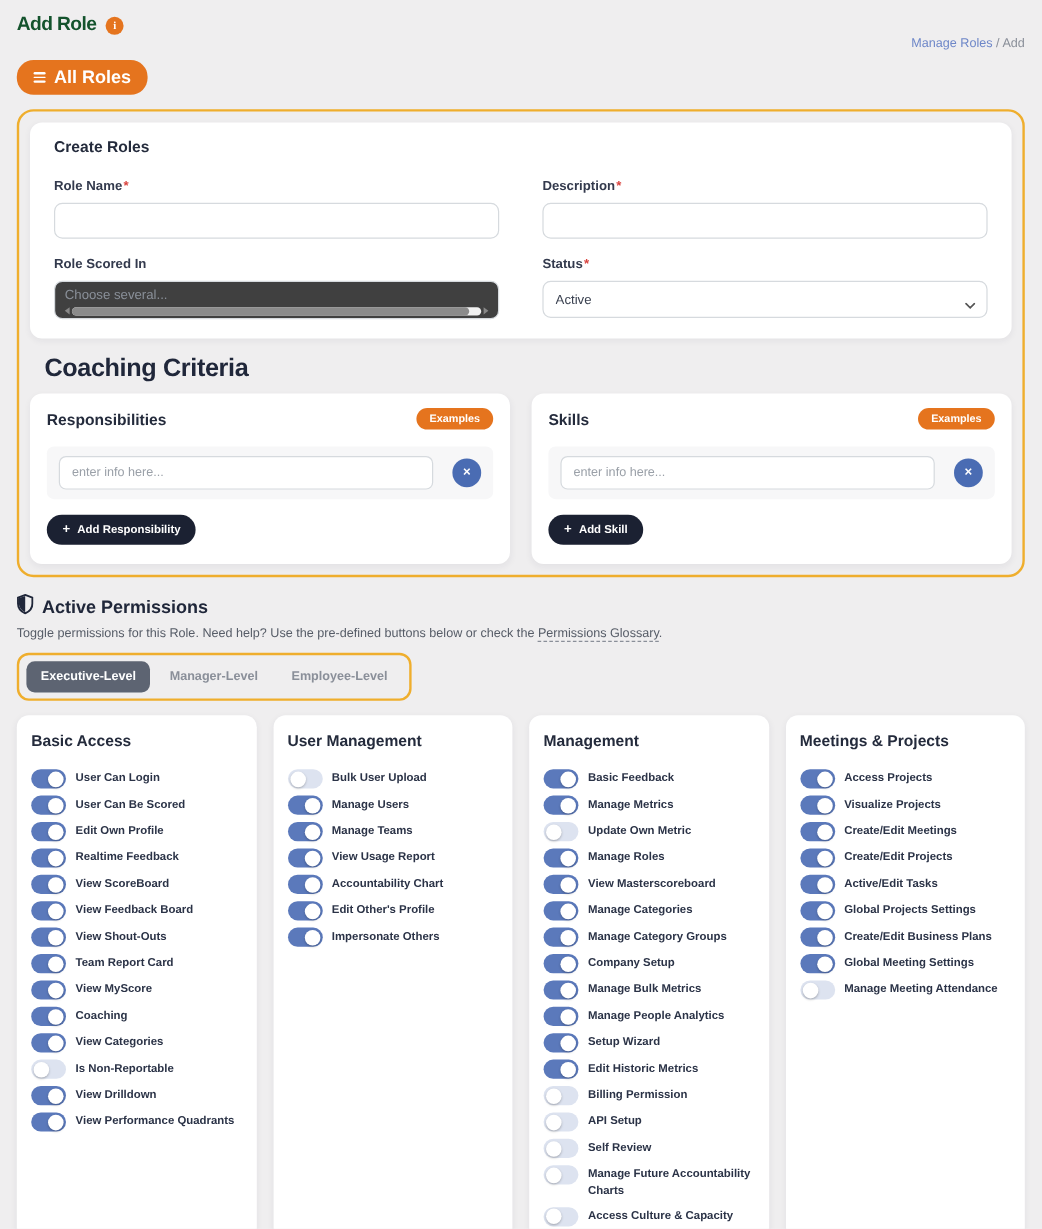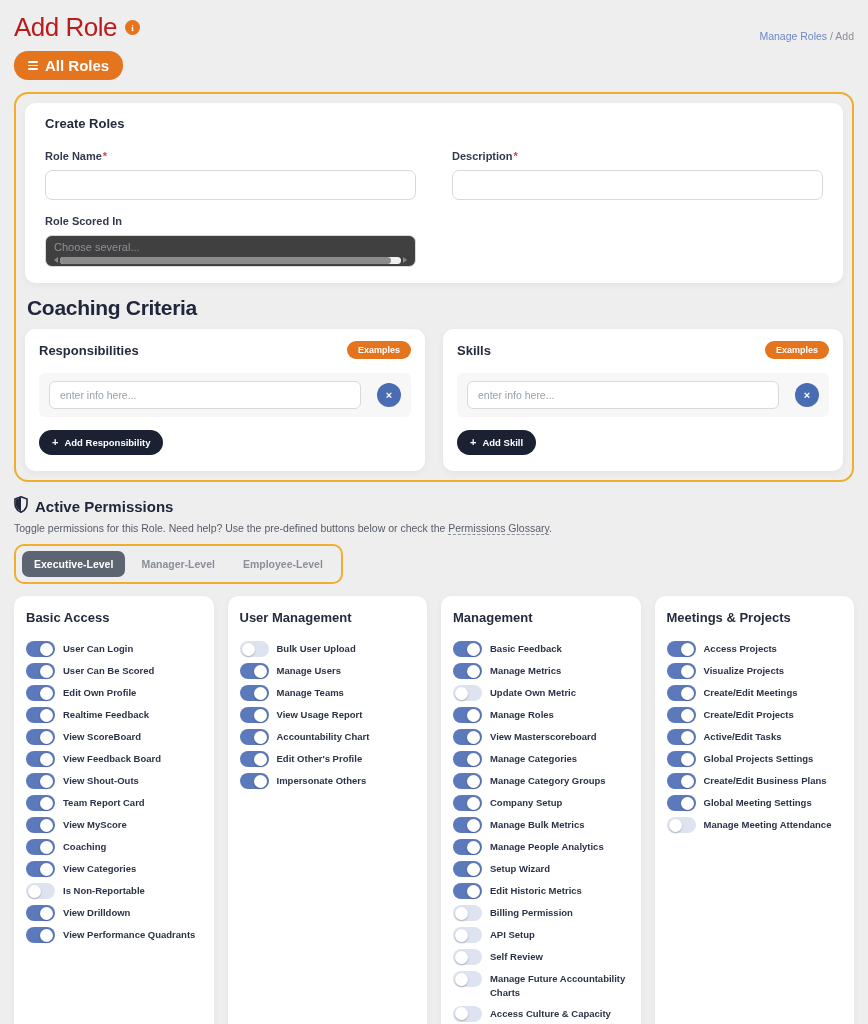--- a/index.html
+++ b/index.html
@@ -7,21 +7,21 @@
   body {
     font-family: "Liberation Sans", "DejaVu Sans", sans-serif;
     background: #efeeef;
     color: #252b3b;
   }
   .page { padding: 8px 14px 0; }
 
   
   .header-row { display: flex; justify-content: space-between; align-items: flex-start; }
   .title-wrap { display: flex; align-items: center; gap: 8px; margin-top: 4px; }
-  .page-title { font-size: 26px; font-weight: 400; color: #b91c1c; letter-spacing: -0.5px; }
+  .page-title { font-size: 16px; font-weight: 700; color: #14532d; letter-spacing: -0.5px; }
   .info-icon {
     width: 15px; height: 15px; border-radius: 50%; background: #e5741e; color: #fff;
     font-size: 9px; font-weight: 800; display: inline-flex; align-items: center; justify-content: center;
     font-family: "Liberation Serif", serif; cursor: pointer;
   }
   .breadcrumb { margin-top: 22px; font-size: 10.5px; color: #8a8f99; }
   .breadcrumb .crumb-link { color: #6e87c8; text-decoration: none; cursor: pointer; }
   .all-roles-btn {
     margin-top: 8px; display: inline-flex; align-items: center; gap: 7px;
     background: #e5741e; color: #fff; border: none; border-radius: 14px;
@@ -62,21 +62,21 @@
   .hs-thumb { position: absolute; left: 0; top: 0; height: 7px; width: 97%; background: #8b8b8b; border-radius: 4px; cursor: grab; }
   .select-wrap { position: relative; margin-top: 6px; }
   .status-select {
     width: 100%; height: 31px; border: 1px solid #d6dade; border-radius: 7px;
     font-size: 11px; color: #3a4150; padding: 0 10px; appearance: none; -webkit-appearance: none;
     background: #fff; font-family: inherit; cursor: pointer;
   }
   .select-chevron { position: absolute; right: 10px; top: 11px; pointer-events: none; }
 
   
-  .section-title-lg { font-size: 21px; font-weight: 800; color: #20273a; margin: 13px 2px 9px; letter-spacing: -0.3px; }
+  .section-title-lg { font-size: 21px; font-weight: 800; color: #20273a; margin: 13px 12px 9px; letter-spacing: -0.3px; }
   .panel-grid { display: grid; grid-template-columns: 1fr 1fr; gap: 18px; }
   .panel { padding: 12px 14px 16px; }
   .panel-head { display: flex; justify-content: space-between; align-items: center; }
   .panel-title { font-size: 13px; font-weight: 800; color: #242b3c; }
   .examples-badge {
     background: #e5741e; color: #fff; font-size: 9px; font-weight: 700;
     border-radius: 12px; padding: 4px 11px; border: none; cursor: pointer; font-family: inherit;
   }
   .entry-strip {
     margin-top: 14px; background: #f7f7f8; border-radius: 6px; padding: 8px 10px;
@@ -184,20 +184,35 @@
             <span class="ms-placeholder">Choose several...</span>
             <div class="hscroll">
               <span class="hs-arrow left"></span>
               <span class="hs-track">
                   <span class="hs-thumb"></span>
                 </span>
               <span class="hs-arrow right"></span>
             </div>
           </div>
         </div>
+        <div>
+          <label class="field-label">
+            <span>Status</span><span class="req">*</span>
+          </label>
+          <div class="select-wrap">
+            <select class="status-select">
+              <option>Active</option>
+            </select>
+            <span class="select-chevron">
+              <svg width="9" height="6" viewBox="0 0 9 6">
+                  <path d="M1 1l3.5 3.5L8 1" fill="none" stroke="#555" stroke-width="1.4" stroke-linecap="round"></path>
+                </svg>
+            </span>
+          </div>
+        </div>
       </div>
     </div>
 
     <h2 class="section-title-lg">Coaching Criteria</h2>
 
     <div class="panel-grid">
 
         <div class="card panel">
           <div class="panel-head">
             <span class="panel-title">Responsibilities</span>

